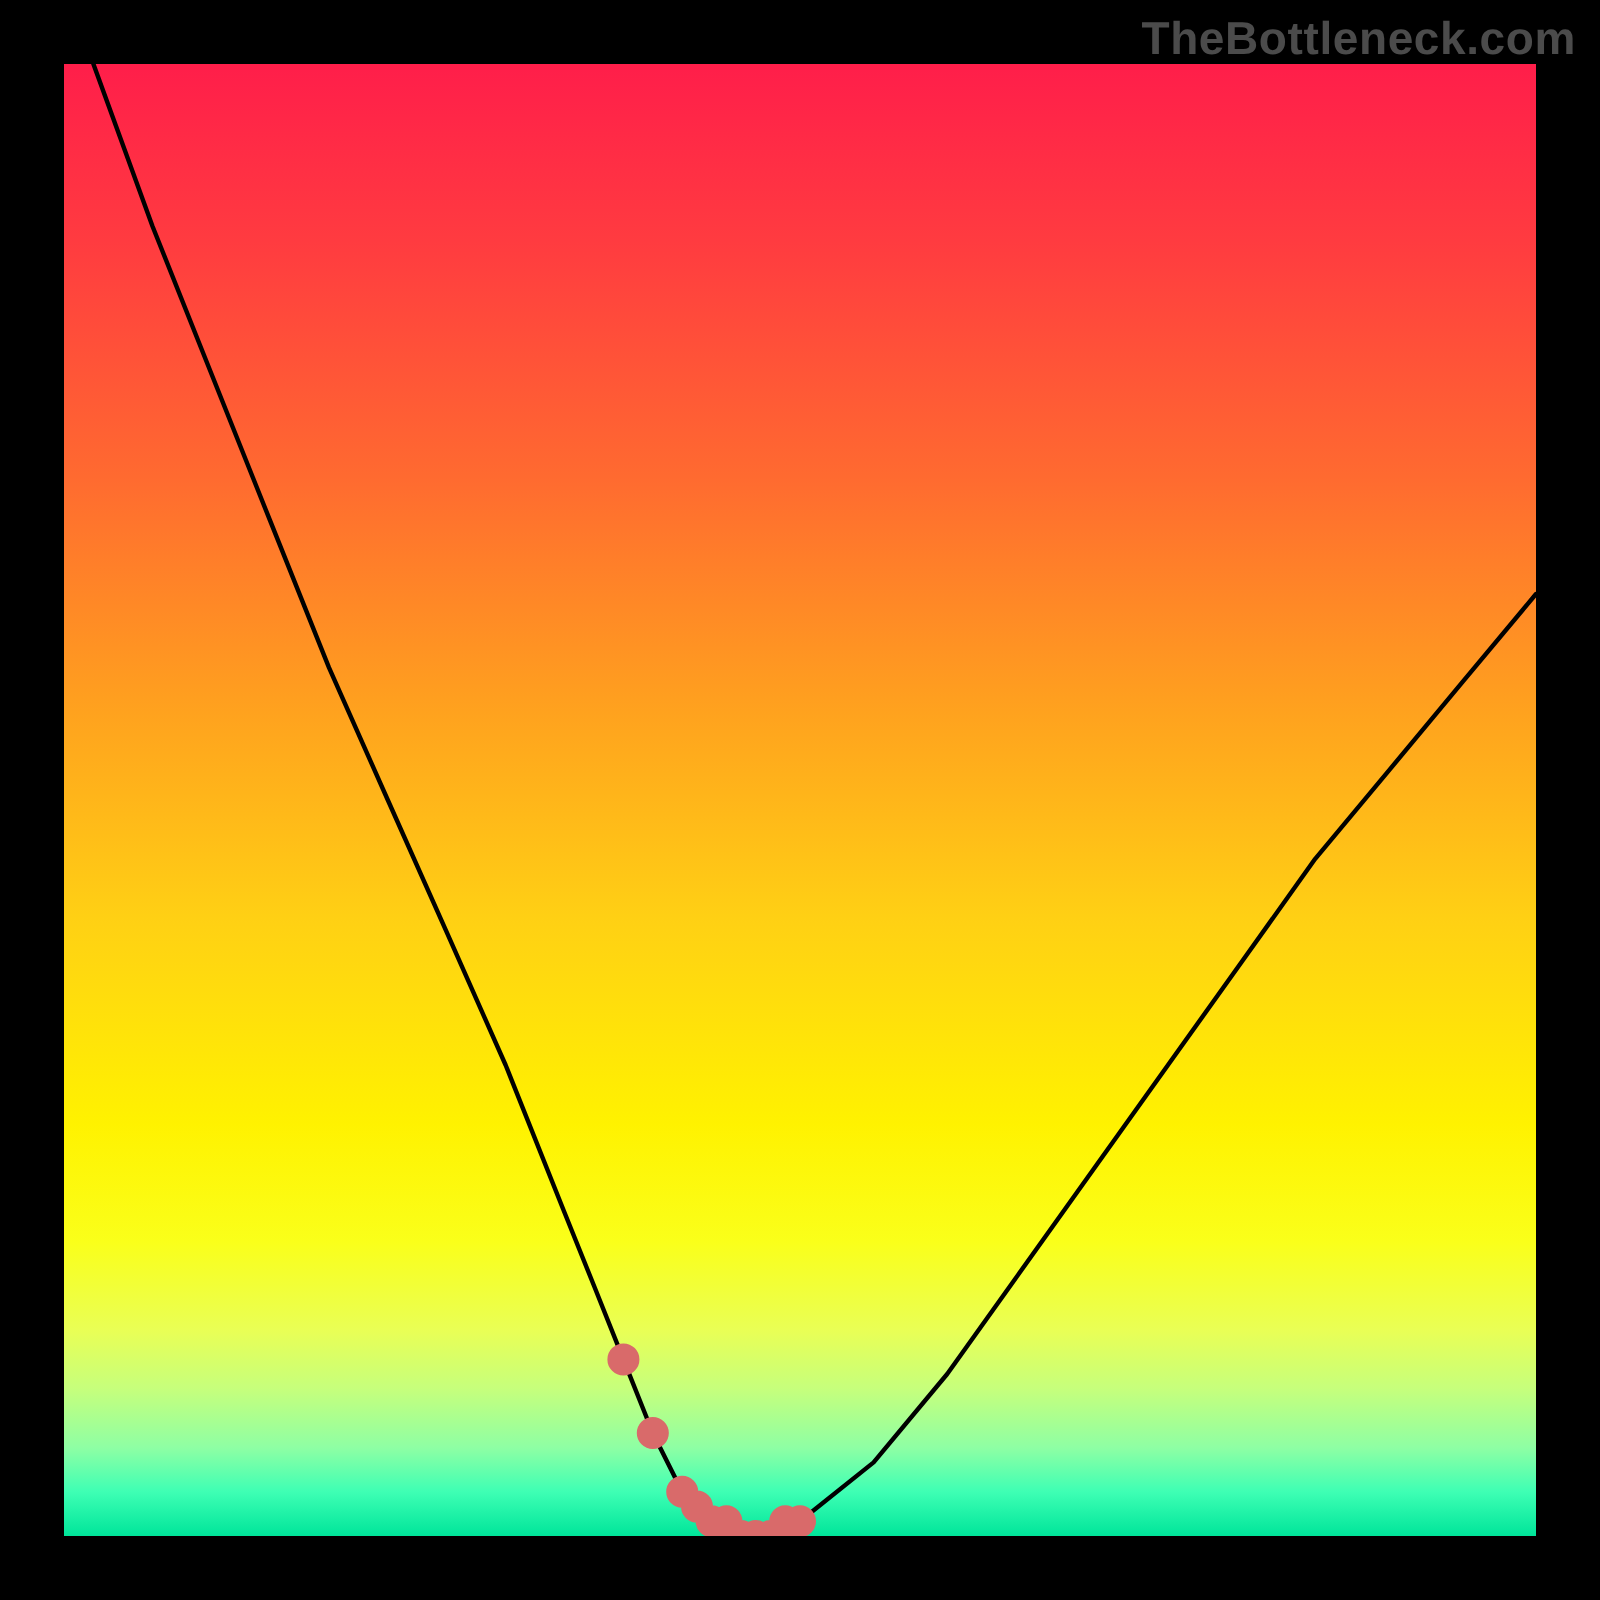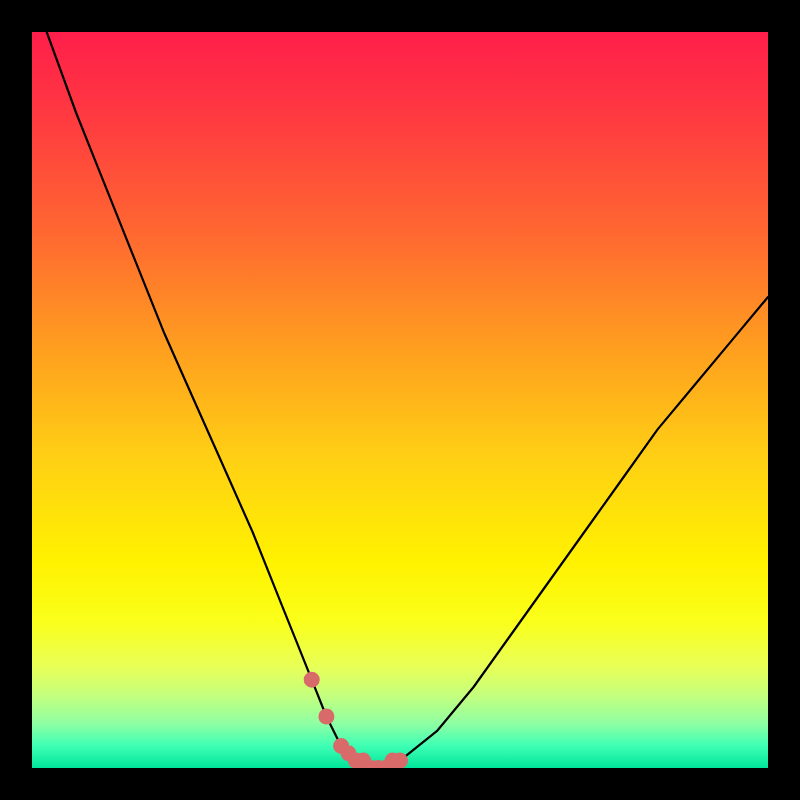--- a/index.html
+++ b/index.html
@@ -59,20 +59,21 @@
     font-size: 23px;
     font-weight: 600;
     letter-spacing: 0.3px;
     user-select: none;
   }
 </style>
 </head>
 <body>
 
 <div class="frame">
+  <div class="watermark">TheBottleneck.com</div>
   <div class="plot-area">
     <div class="gradient"></div>
     <svg class="curve-svg" viewBox="0 0 736 736" preserveAspectRatio="none">
       <path id="curve-path" fill="none" stroke-width="2.2" stroke-linecap="round" stroke-linejoin="round" d="M14.7 0.0 L44.2 81.0 L73.6 154.6 L103.0 228.2 L132.5 301.8 L161.9 368.0 L191.4 434.2 L220.8 500.5 L250.2 574.1 L265.0 610.9 L279.7 647.7 L294.4 684.5 L309.1 713.9 L323.8 728.6 L338.6 736.0 L353.3 736.0 L368.0 728.6 L404.8 699.2 L441.6 655.0 L478.4 603.5 L515.2 552.0 L552.0 500.5 L588.8 449.0 L625.6 397.4 L662.4 353.3 L699.2 309.1 L736.0 265.0" stroke="#000000"></path>
       <path id="marker-path" fill="none" stroke-width="16" stroke-linecap="round" stroke-linejoin="round" d="M279.7 647.7 L279.71 647.7 M294.4 684.5 L294.41 684.5 M309.1 713.9 L309.11 713.9 M316.5 721.3 L316.51 721.3 M323.8 728.6 L323.81 728.6 M331.2 728.6 L331.21 728.6 M338.6 736.0 L338.61 736.0 M345.9 736.0 L345.91 736.0 M353.3 736.0 L353.31 736.0 M360.6 728.6 L360.61 728.6 M368.0 728.6 L368.01 728.6 " stroke="#d96a6a"></path>
     </svg>
   </div>
 </div>
 
 </body></html>

